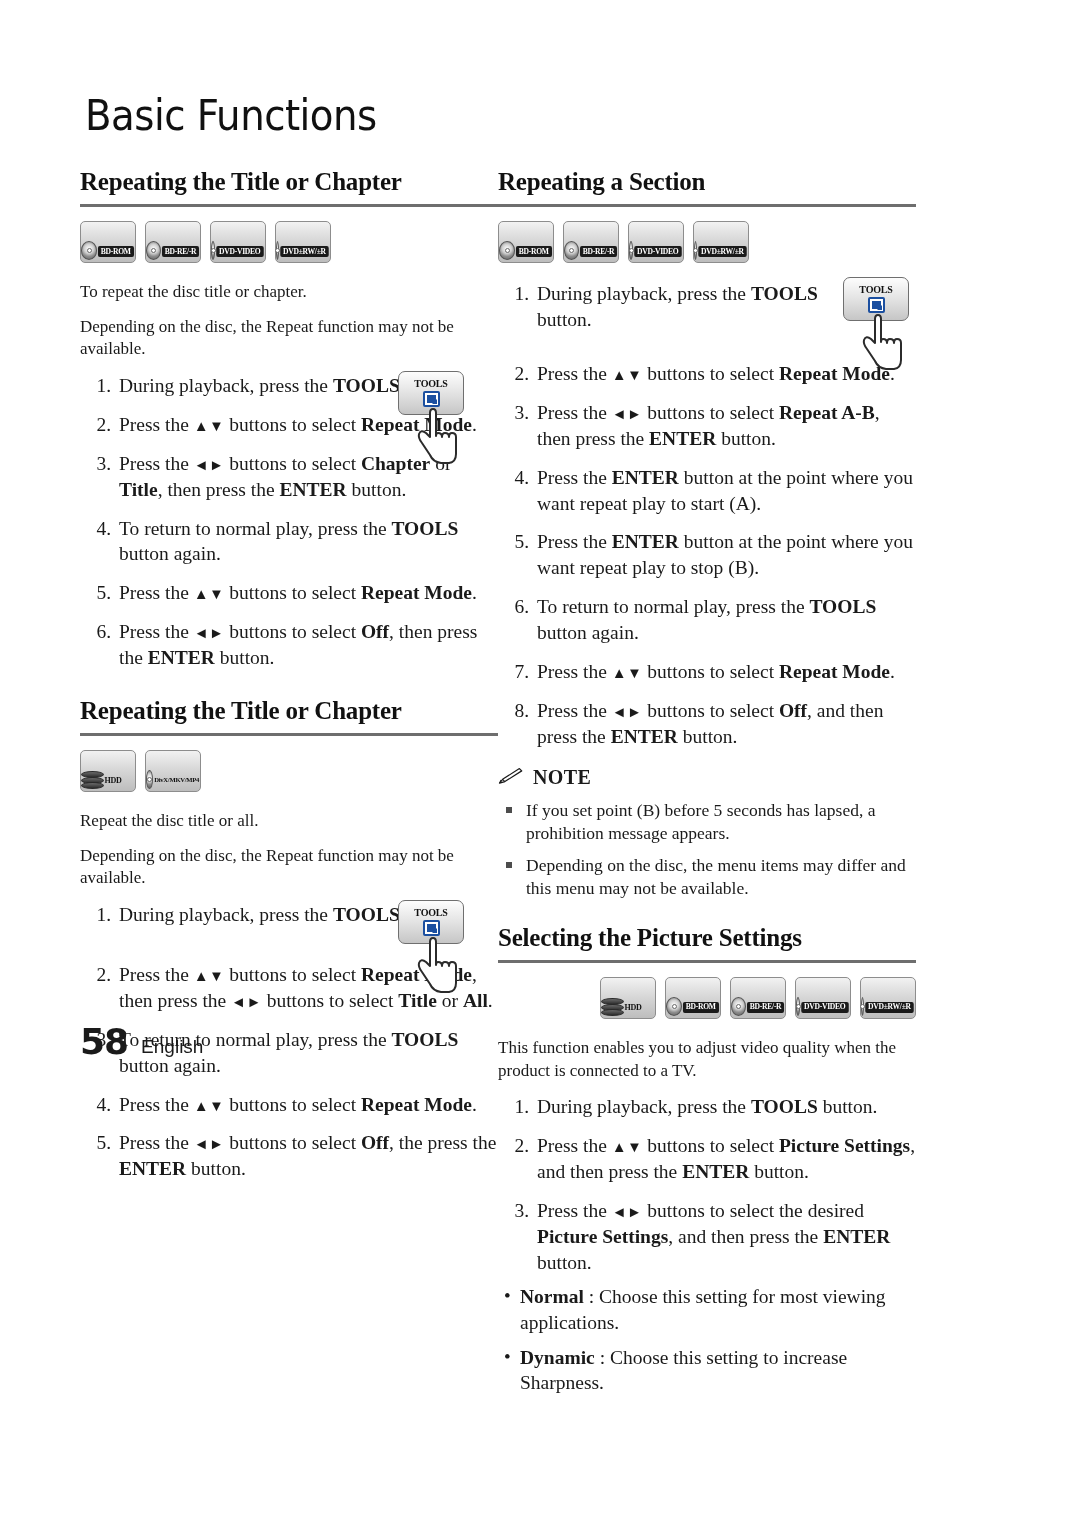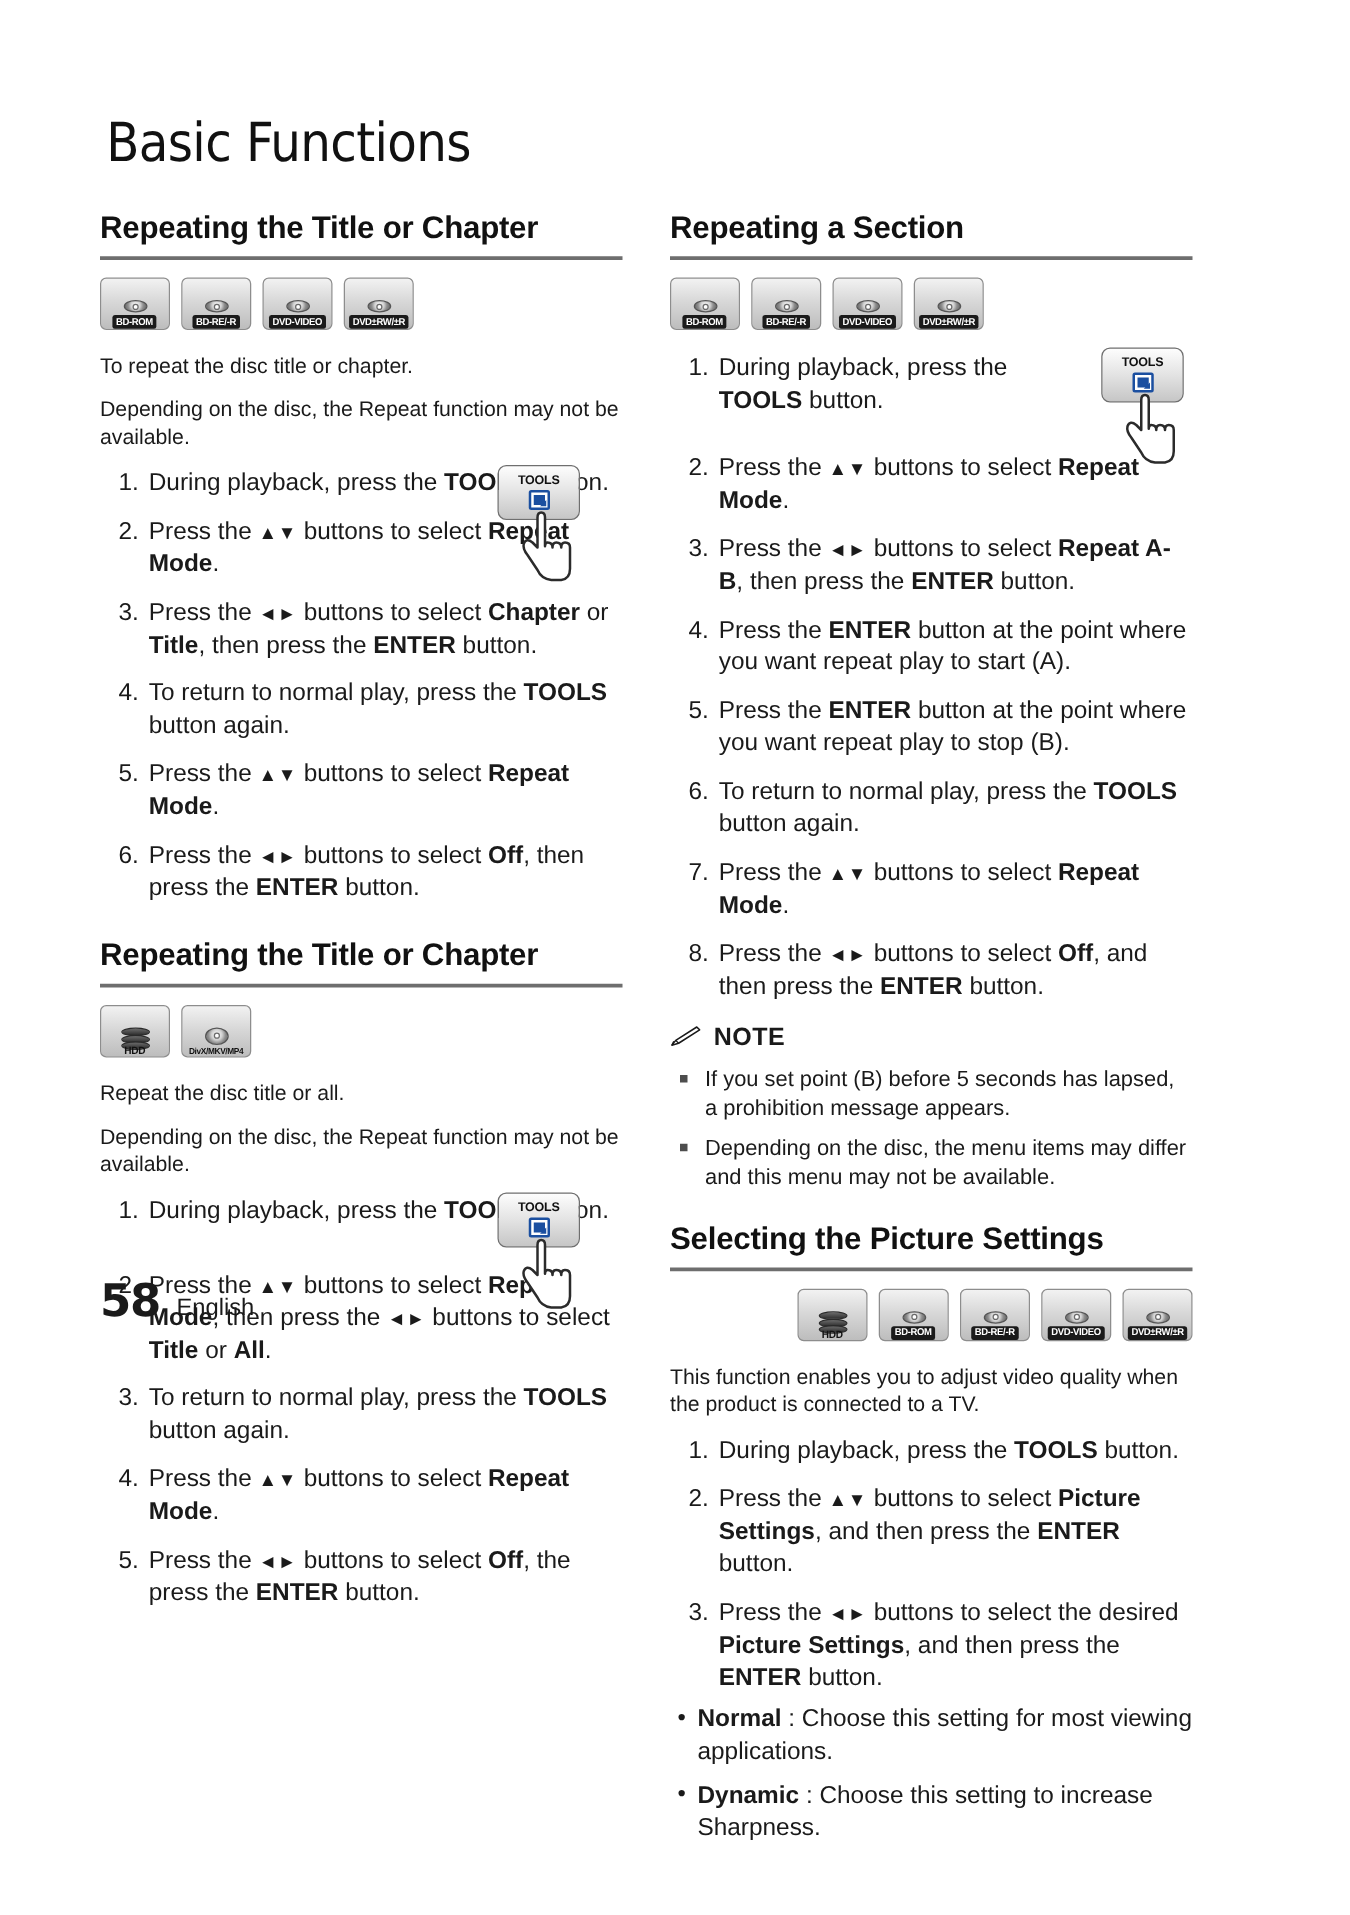--- a/index.html
+++ b/index.html
@@ -29,22 +29,22 @@
     font-weight: 400;
     letter-spacing: -0.5px;
     color: #111;
     margin: 15px 0 0 5px;
     font-family: "DejaVu Sans", sans-serif;
     font-stretch: condensed;
   }
   
   .columns {
     display: flex;
-    gap: 38px;
     margin-top: 28px;
+    font-family: Liberation Serif, serif;
   }
   .col {
     width: 418px;
     flex: 0 0 418px;
   }
   
   .sec-head {
     font-size: 25px;
     font-weight: bold;
     color: #111;
@@ -64,21 +64,20 @@
   }
   .disc {
     width: 56px;
     height: 42px;
     border-radius: 5px;
     background: linear-gradient(180deg,#f2f2f2 0%, #d8d8d8 45%, #bdbdbd 100%);
     border: 1px solid #8d8d8d;
     box-sizing: border-box;
     position: relative;
     display: flex;
-    flex-direction: column;
     align-items: center;
     justify-content: flex-start;
     padding-top: 17px;
   }
   .disc .glyph {
     width: 19px;
     height: 19px;
     border-radius: 50%;
     background: radial-gradient(circle at 50% 40%, #ffffff 0%, #d0d0d0 38%, #8e8e8e 62%, #5d5d5d 100%);
     border: 1px solid #555;

